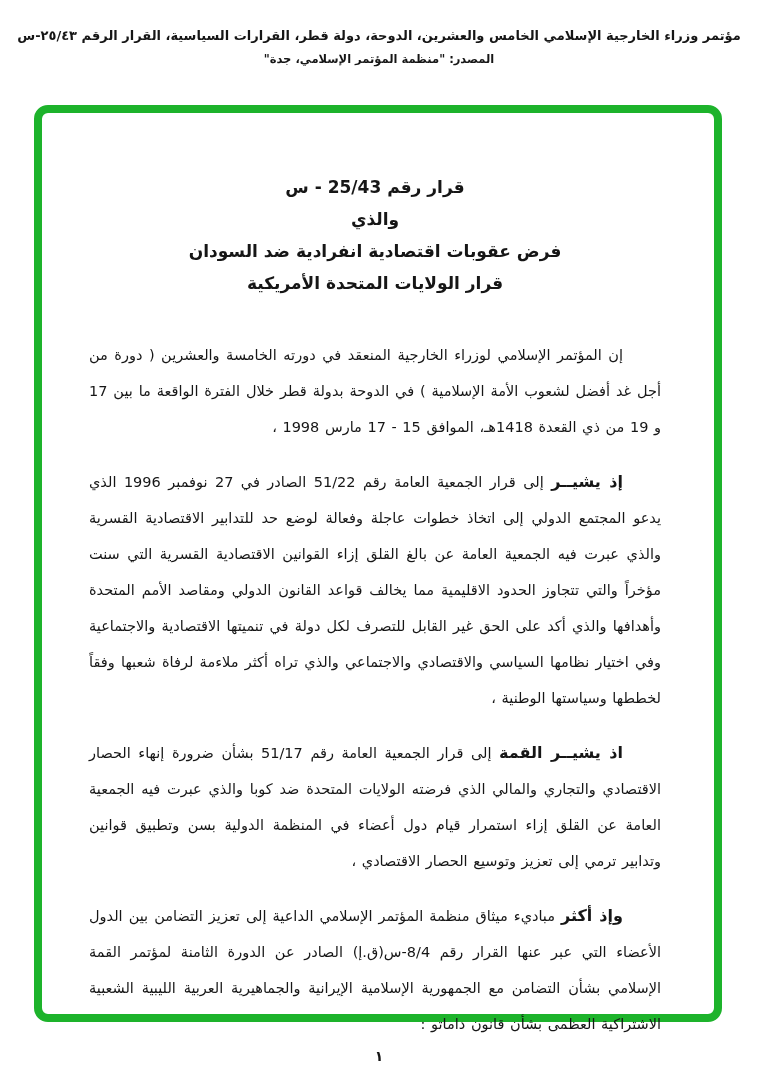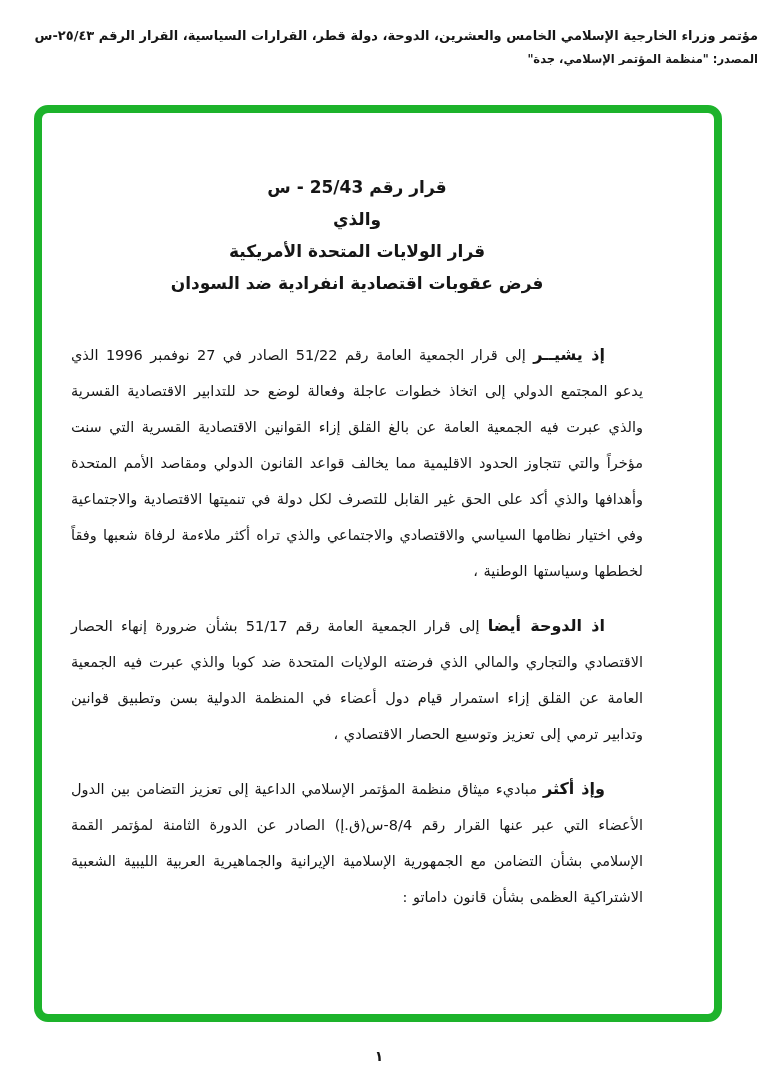--- a/index.html
+++ b/index.html
@@ -14,21 +14,21 @@
     font-family: "DejaVu Sans", sans-serif;
     color: #161616;
     overflow: hidden;
   }
   .doc-header {
     position: absolute;
     top: 26px;
     left: 0;
     width: 758px;
     direction: rtl;
-    text-align: right;
+    text-align: center;
   }
   .doc-header .hline1 {
     font-size: 13px;
     font-weight: 700;
     letter-spacing: 0;
     line-height: 20px;
   }
   .doc-header .hline2 {
     font-size: 11.5px;
     font-weight: 700;
@@ -40,21 +40,21 @@
     left: 34px;
     top: 105px;
     width: 672px;
     height: 901px;
     border: 8px solid #1db32b;
     border-radius: 14px;
     background: #ffffff;
   }
   .frame-content {
     position: absolute;
-    left: 28px;
+    left: 46px;
     top: 113px;
     width: 572px;
     padding: 58px 57px 0 43px;
     direction: rtl;
   }
   .title-block {
     text-align: center;
     font-weight: 700;
     font-size: 17px;
     line-height: 32px;
@@ -96,26 +96,27 @@
   <div class="hline2">المصدر:  "منظمة المؤتمر الإسلامي، جدة"</div>
 </div>
 
 <div class="green-frame"></div>
 
 <div class="frame-content">
 
   <div class="title-block">
     <div>قرار رقم 25/43 - س</div>
     <div>والذي</div>
+    <div>فرض عقوبات اقتصادية انفرادية ضد السودان</div>
     <div>قرار الولايات المتحدة الأمريكية</div>
-    <div>فرض عقوبات اقتصادية انفرادية ضد السودان</div>
   </div>
 
+  <p class="body-paragraph"><span class="lead"></span><span>إن المؤتمر الإسلامي لوزراء الخارجية المنعقد في دورته الخامسة والعشرين ( دورة من أجل غد أفضل لشعوب الأمة الإسلامية ) في الدوحة بدولة قطر خلال الفترة الواقعة ما بين 17 و 19 من ذي القعدة 1418هـ، الموافق 15 - 17 مارس 1998 ،</span></p>
 
   <p class="body-paragraph"><span class="lead">إذ يشيــر</span><span> إلى قرار الجمعية العامة رقم 51/22 الصادر في 27 نوفمبر 1996 الذي يدعو المجتمع الدولي إلى اتخاذ خطوات عاجلة وفعالة لوضع حد للتدابير الاقتصادية القسرية والذي عبرت فيه الجمعية العامة عن بالغ القلق إزاء القوانين الاقتصادية القسرية التي سنت مؤخراً والتي تتجاوز الحدود الاقليمية مما يخالف قواعد القانون الدولي ومقاصد الأمم المتحدة وأهدافها والذي أكد على الحق غير القابل للتصرف لكل دولة في تنميتها الاقتصادية والاجتماعية وفي اختيار نظامها السياسي والاقتصادي والاجتماعي والذي تراه أكثر ملاءمة لرفاة شعبها وفقاً لخططها وسياستها الوطنية ،</span></p>
 
-  <p class="body-paragraph"><span class="lead">اذ الدوحة أيضا</span><span> إلى قرار الجمعية العامة رقم 51/17 بشأن ضرورة إنهاء الحصار الاقتصادي والتجاري والمالي الذي فرضته الولايات المتحدة ضد كوبا والذي عبرت فيه الجمعية العامة عن القلق إزاء استمرار قيام دول أعضاء في المنظمة الدولية بسن وتطبيق قوانين وتدابير ترمي إلى تعزيز وتوسيع الحصار الاقتصادي ،</span></p>
+  <p class="body-paragraph"><span class="lead">اذ يشيــر القمة</span><span> إلى قرار الجمعية العامة رقم 51/17 بشأن ضرورة إنهاء الحصار الاقتصادي والتجاري والمالي الذي فرضته الولايات المتحدة ضد كوبا والذي عبرت فيه الجمعية العامة عن القلق إزاء استمرار قيام دول أعضاء في المنظمة الدولية بسن وتطبيق قوانين وتدابير ترمي إلى تعزيز وتوسيع الحصار الاقتصادي ،</span></p>
 
   <p class="body-paragraph"><span class="lead">وإذ أكثر</span><span> مباديء ميثاق منظمة المؤتمر الإسلامي الداعية إلى تعزيز التضامن بين الدول الأعضاء التي عبر عنها القرار رقم 8/4-س(ق.إ) الصادر عن الدورة الثامنة لمؤتمر القمة الإسلامي بشأن التضامن مع الجمهورية الإسلامية الإيرانية والجماهيرية العربية الليبية الشعبية الاشتراكية العظمى بشأن قانون داماتو :</span></p>
 
 </div>
 
 <div class="page-number">١</div>
 
 </body></html>

